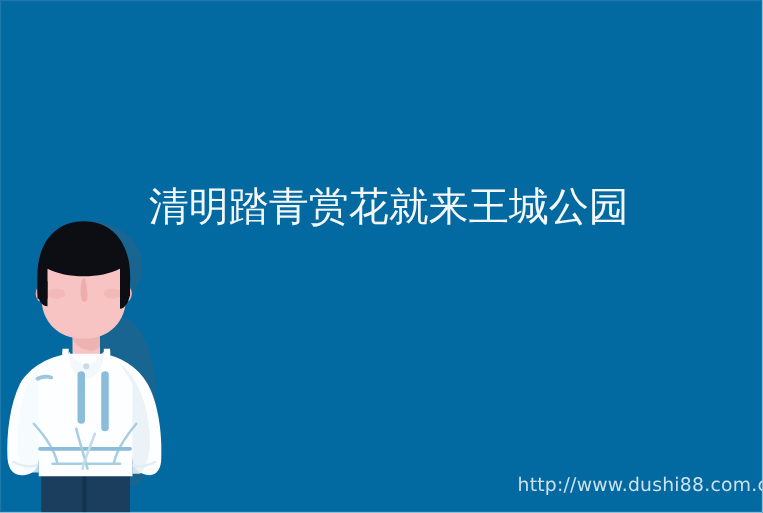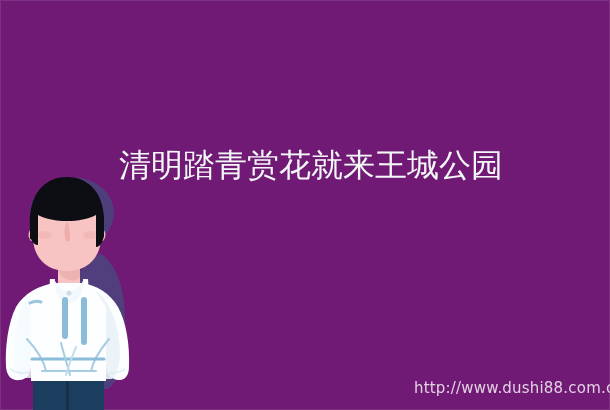--- a/index.html
+++ b/index.html
@@ -5,21 +5,21 @@
   html, body {
     margin: 0;
     padding: 0;
     background: #ffffff;
   }
   #banner {
     position: relative;
     width: 610px;
     height: 410px;
     overflow: hidden;
-    background: #701a75;
+    background: #0369a1;
     font-family: "DejaVu Sans", "Liberation Sans", sans-serif;
     box-sizing: border-box;
   }
   
   #frame-edge {
     position: absolute;
     left: 0; top: 0;
     width: 610px;
     height: 410px;
     box-sizing: border-box;

